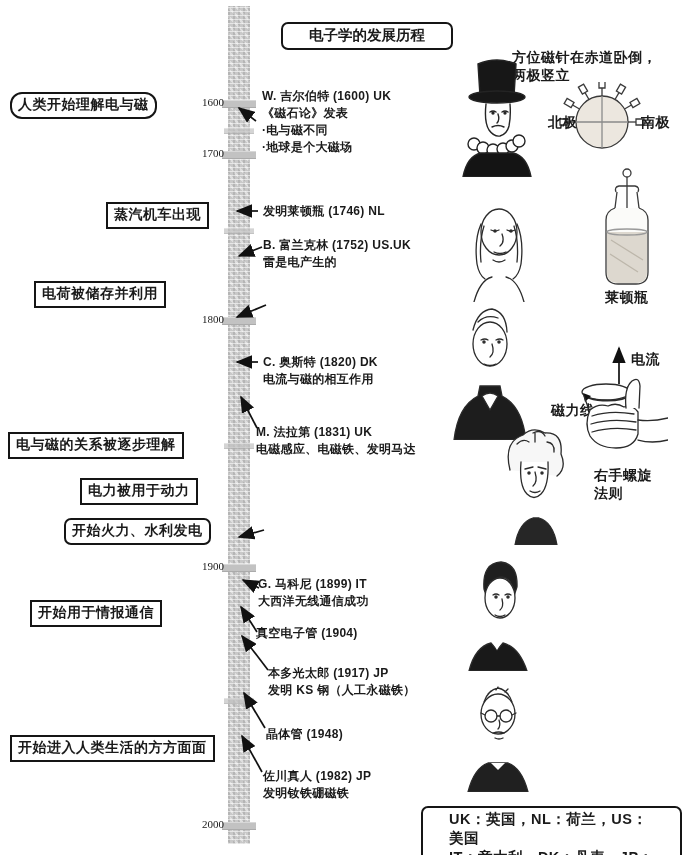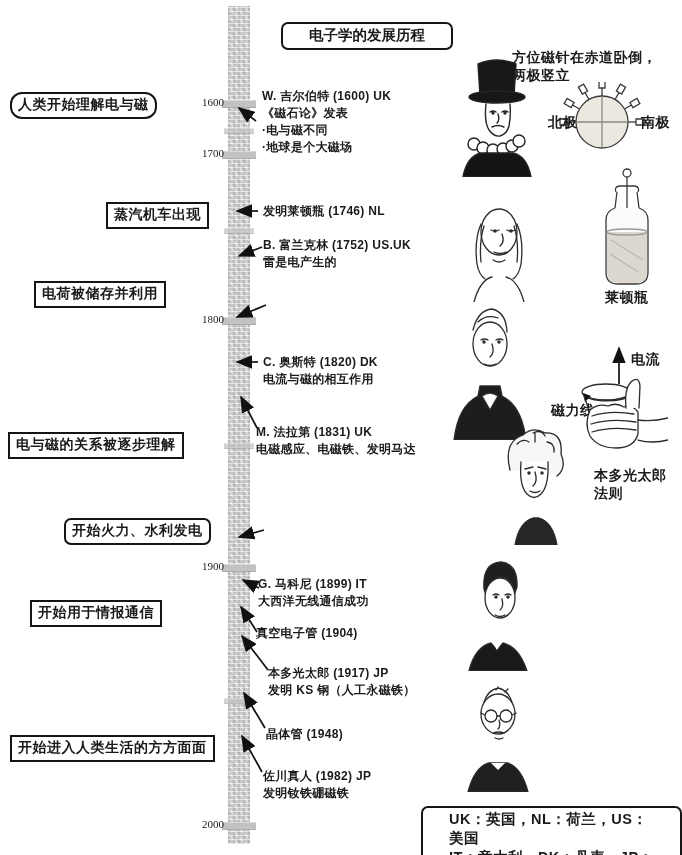--- a/index.html
+++ b/index.html
@@ -72,20 +72,21 @@
   <span class="year" style="top:313px">1800</span>
   <span class="year" style="top:560px">1900</span>
   <span class="year" style="top:818px">2000</span>
 
   <div class="rbox" style="left:281px; top:22px;">电子学的发展历程</div>
 
   <div class="era" style="left:10px;  top:92px;border-radius:12px;">人类开始理解电与磁</div>
   <div class="era" style="left:106px; top:202px;">蒸汽机车出现</div>
   <div class="era" style="left:34px;  top:281px;">电荷被储存并利用</div>
   <div class="era" style="left:8px;   top:388px;margin-top:44px;">电与磁的关系被逐步理解</div>
+  <div class="era" style="left:80px;  top:478px;">电力被用于动力</div>
   <div class="era" style="left:64px;  top:518px;border-radius:7px;">开始火力、水利发电</div>
   <div class="era" style="left:30px;  top:600px;">开始用于情报通信</div>
   <div class="era" style="left:10px;  top:735px;">开始进入人类生活的方方面面</div>
 
   <div class="note" style="left:262px; top:88px;">W. 吉尔伯特 (1600) UK
 《磁石论》发表
 ·电与磁不同
 ·地球是个大磁场</div>
   <div class="note" style="left:263px; top:203px;">发明莱顿瓶 (1746) NL</div>
   <div class="note" style="left:263px; top:237px;">B. 富兰克林 (1752) US.UK
@@ -247,21 +248,21 @@
         <path d="M52,11 A24,8 0 1,1 10,21" stroke-width="1.8"></path>
         <path d="M7,17 L15,20 L9,26 Z" fill="#111" stroke="none"></path>
         <path d="M8,20 L13,34 M52,19 L50,30"></path>
         <path d="M14,34 Q8,48 14,60 Q22,72 40,72 Q58,72 62,58 L62,36 Q56,28 48,31 Q40,26 32,30 Q22,27 14,34 Z" fill="#fff"></path>
         <path d="M16,40 Q34,34 58,38 M15,48 Q35,42 60,46 M16,56 Q36,50 60,54"></path>
         <path d="M50,32 Q48,12 56,5 Q63,0 64,10 L63,32" fill="#fff"></path>
         <path d="M62,44 Q76,46 92,42 M62,64 Q76,68 92,64"></path>
       </g>
     </svg>
   </div>
-  <span class="cap" style="left:594px; top:466px;">本多光太郎
+  <span class="cap" style="left:594px; top:466px;">右手螺旋
 法则</span>
 
   <div class="art" style="left:487px; top:420px;">
     <svg class="sketch" width="95" height="125" viewBox="0 0 95 125">
       <g stroke="#2b2b2b" stroke-width="1.3" fill="none" stroke-linecap="round">
         <path d="M23,50 Q16,22 36,15 Q46,6 58,13 Q76,12 74,34 Q80,48 70,56" fill="#f7f7f7"></path>
         <path d="M30,24 q6,-6 12,-2 M46,13 q8,-4 12,3 M60,22 q8,1 7,10 M48,13 L48,22"></path>
         <path d="M34,42 Q32,66 40,74 Q47,81 54,74 Q62,66 61,42" fill="#fff"></path>
         <path d="M38,49 l8,-2 M51,47 l8,2"></path>
         <circle cx="42" cy="53" r="1.1" fill="#222"></circle>

